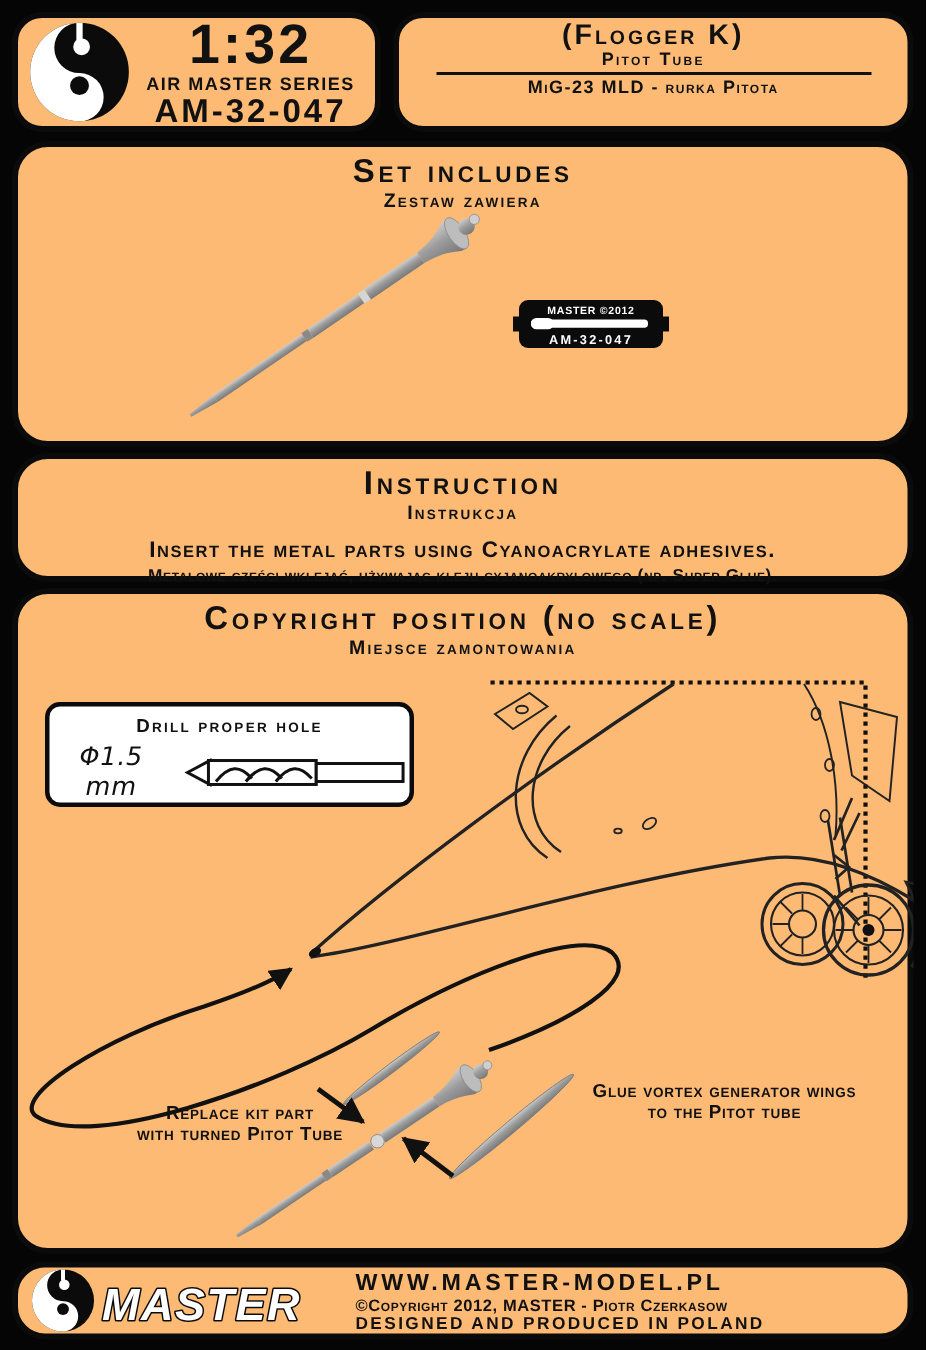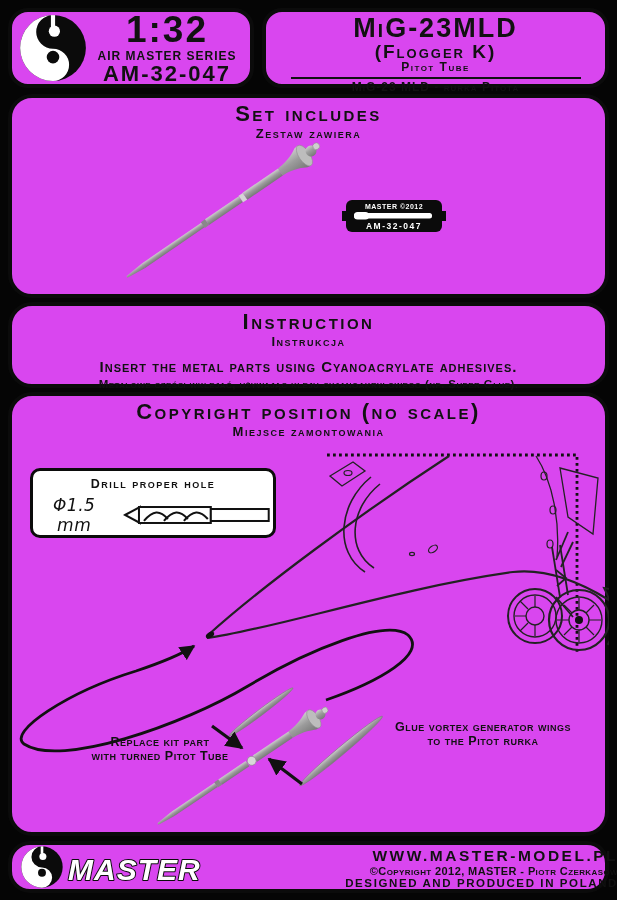--- a/index.html
+++ b/index.html
@@ -1,18 +1,18 @@
 <!DOCTYPE html>
 <html><head>
 <meta charset="utf-8">
 <style>
   html,body{margin:0;padding:0;background:#000;}
   .page{position:relative;width:617px;height:900px;background:#050505;overflow:hidden;
         font-family:"Liberation Sans",sans-serif;color:#111;}
-  .box{position:absolute;background:#d946ef;border:4px solid #0b0b0b;border-radius:24px;box-sizing:border-box;}
+  .box{position:absolute;background:#fdba74;border:4px solid #0b0b0b;border-radius:24px;box-sizing:border-box;}
   .sc{font-variant:small-caps;}
   .ctr{text-align:center;}
   
   .hdr-left{left:8px;top:8px;width:246px;height:80px;display:flex;align-items:center;border-radius:20px;}
   .hdr-left .logo{margin-left:6px;flex:0 0 auto;}
   .hdr-left .col{flex:1;text-align:center;line-height:1;margin-right:4px;}
   .scale{font-size:37px;font-weight:bold;letter-spacing:2px;}
   .series{font-size:12px;font-weight:bold;letter-spacing:1px;margin-top:2px;white-space:nowrap;}
   .code{font-size:22px;font-weight:bold;letter-spacing:2px;margin-top:1px;}
   .hdr-right{left:262px;top:8px;width:347px;height:80px;border-radius:20px;padding-top:2px;}
@@ -31,21 +31,21 @@
   .ins-pl{font-size:11.5px;font-weight:bold;letter-spacing:.4px;margin-top:3px;white-space:nowrap;}
   .abs{position:absolute;}
   
   .drill{left:18px;top:72px;width:240px;height:64px;border:3px solid #0b0b0b;border-radius:10px;background:#fff;}
   .drill .lbl{font-size:12.5px;font-weight:bold;letter-spacing:1.5px;padding-top:6px;}
   .drill .row{display:flex;align-items:center;margin-top:4px;}
   .phi{font-size:17px;font-style:italic;letter-spacing:.5px;margin-right:8px;font-family:"DejaVu Sans",sans-serif;}
   .lab{font-size:12.5px;font-weight:bold;letter-spacing:.5px;line-height:1.15;}
   
   .footer{left:8px;top:841px;width:601px;height:52px;border-radius:22px;}
-  .f-right{position:absolute;left:246px;top:2px;width:360px;text-align:right;line-height:1.15;}
+  .f-right{position:absolute;left:225px;top:2px;width:360px;text-align:left;line-height:1.15;}
   .f-www{font-size:15.5px;font-weight:bold;letter-spacing:2.5px;}
   .f-copy{font-size:11px;font-weight:bold;letter-spacing:.4px;}
   .f-made{font-size:11.5px;font-weight:bold;letter-spacing:1.6px;}
   svg text{font-family:"Liberation Sans",sans-serif;}
 </style>
 </head>
 <body>
 
 <div class="page">
 
@@ -58,21 +58,20 @@
       <path d="M50 3 L50 20" stroke="#fff" stroke-width="6"></path>
     </svg>
     <div class="col">
       <div class="scale">1:32</div>
       <div class="series">AIR MASTER SERIES</div>
       <div class="code">AM-32-047</div>
     </div>
   </div>
 
   <div class="box hdr-right ctr">
-    <div class="t1 sc">MiG-23MLD</div>
     <div class="t2 sc">(Flogger K)</div>
     <div class="t3 sc">Pitot Tube</div>
     <div class="rule"></div>
     <div class="t4 sc">MiG-23 MLD - rurka Pitota</div>
   </div>
 
   <div class="box sec-set ctr">
     <div class="h1 sc">Set includes</div>
     <div class="h2 sc">Zestaw zawiera</div>
 
@@ -217,21 +216,21 @@
         </svg>
       </div>
     </div>
 
     <div class="abs ctr lab sc" style="left:8px;top:339px;width:280px;">
       <div>Replace kit part</div>
       <div>with turned Pitot Tube</div>
     </div>
     <div class="abs ctr lab sc" style="left:348px;top:324px;width:246px;">
       <div>Glue vortex generator wings</div>
-      <div>to the Pitot rurka</div>
+      <div>to the Pitot tube</div>
     </div>
   </div>
 
   <div class="box footer">
     <svg class="abs" style="left:8px;top:0px;" width="44" height="44" viewBox="0 0 100 100">
       <circle cx="50" cy="50" r="47" fill="#0b0b0b"></circle>
       <path d="M50 3 A47 47 0 0 0 50 97 A23 23 0 0 0 50 51 A23 23 0 0 1 50 3 Z" fill="#fff"></path>
       <circle cx="50" cy="63" r="9" fill="#0b0b0b"></circle>
       <circle cx="52" cy="26" r="8" fill="#fff"></circle>
       <path d="M50 3 L50 20" stroke="#fff" stroke-width="6"></path>

